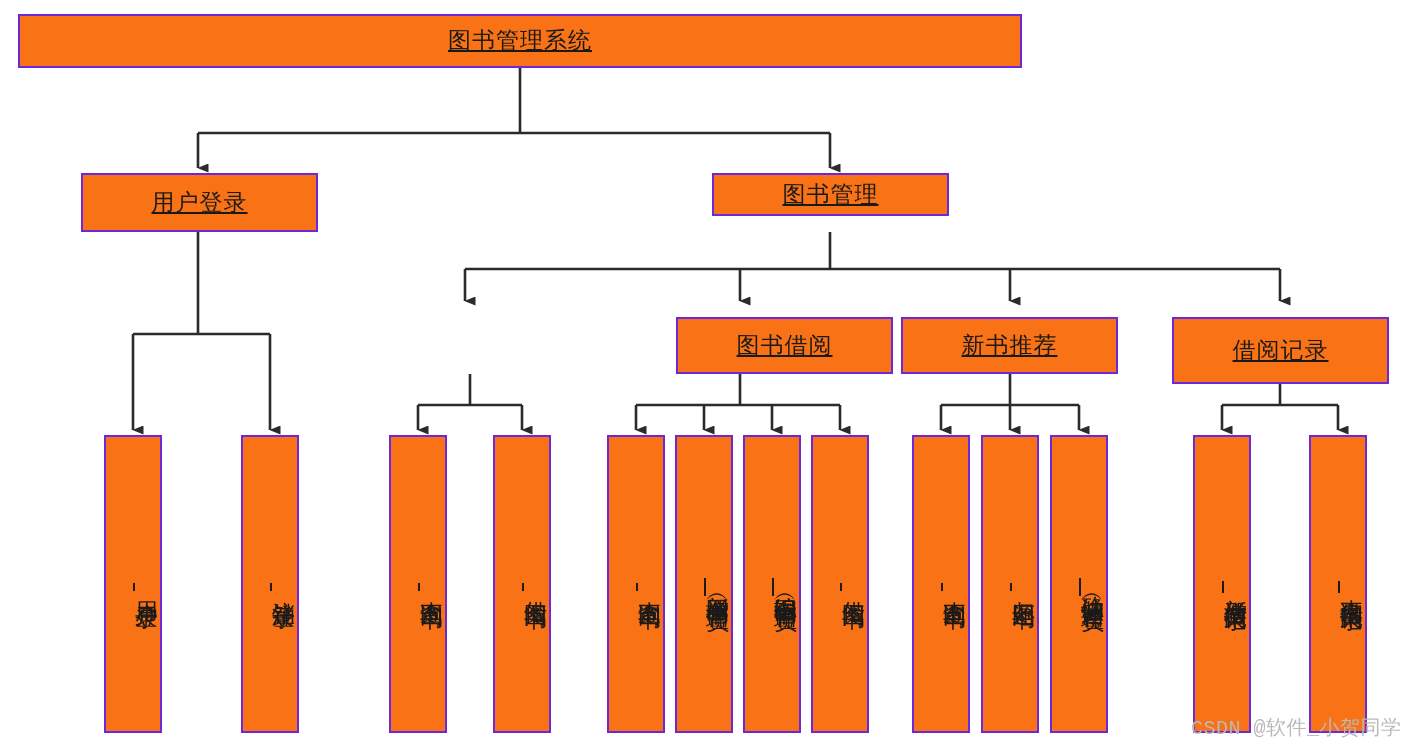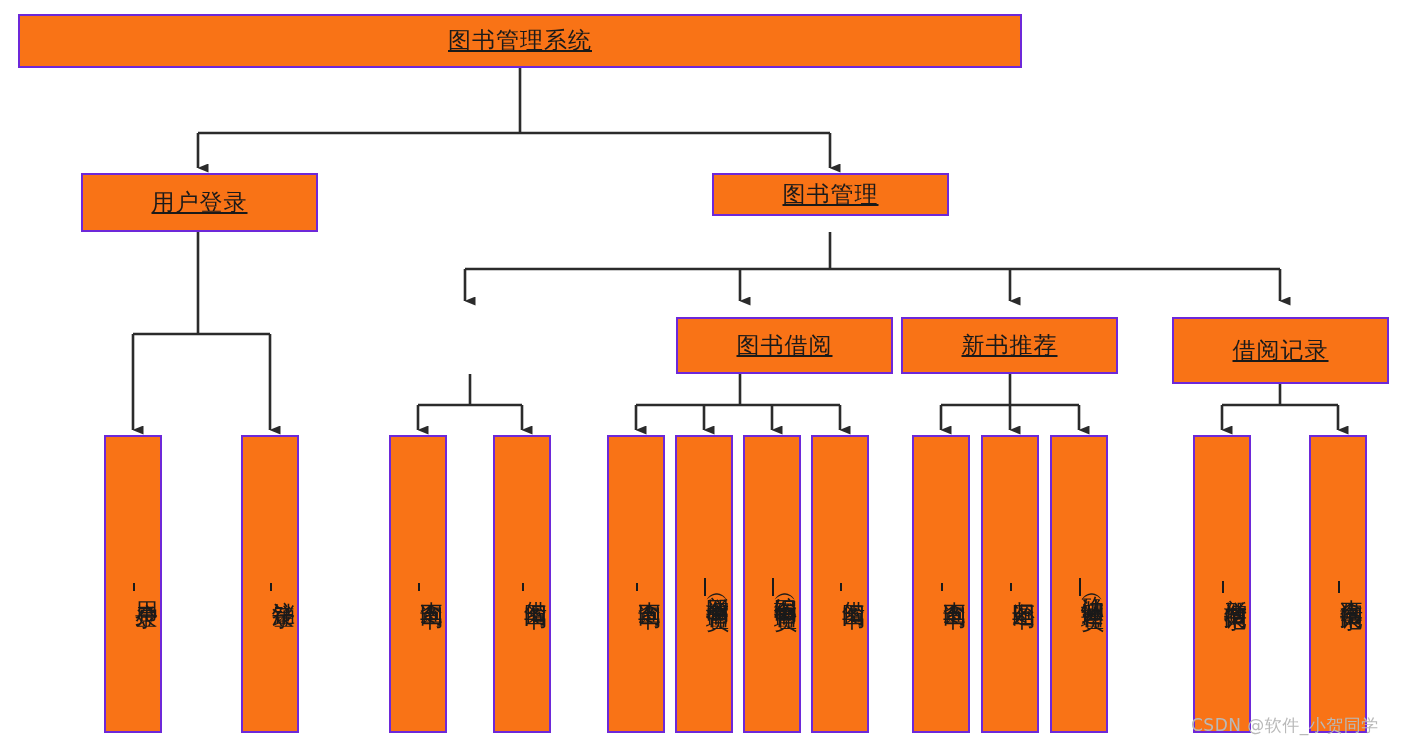--- a/index.html
+++ b/index.html
@@ -51,25 +51,26 @@
     justify-content: center;
     padding-top: 6px;
   }
   .node.vert .vlabel {
     writing-mode: vertical-rl;
     text-orientation: upright;
     white-space: nowrap;
   }
   .watermark {
     position: absolute;
-    font-size: 17px;
+    font-size: 20px;
     color: #b9b9b9;
     letter-spacing: 0.5px;
     white-space: nowrap;
     user-select: none;
+    font-family: Liberation Mono, monospace;
   }
 </style>
 </head>
 <body>
 
 <div id="canvas">
 
   <svg id="svg-layer" viewBox="0 0 1405 747" xmlns="http://www.w3.org/2000/svg">
     <defs>
       <marker id="arrowhead" markerWidth="9" markerHeight="11" refX="4.5" refY="10.5" orient="auto" markerUnits="userSpaceOnUse">

